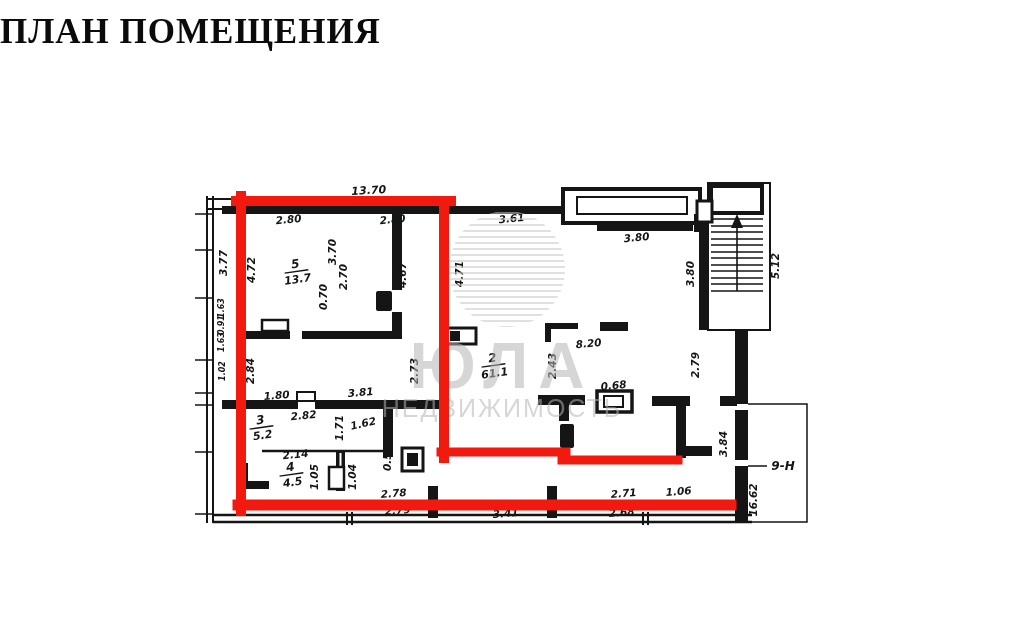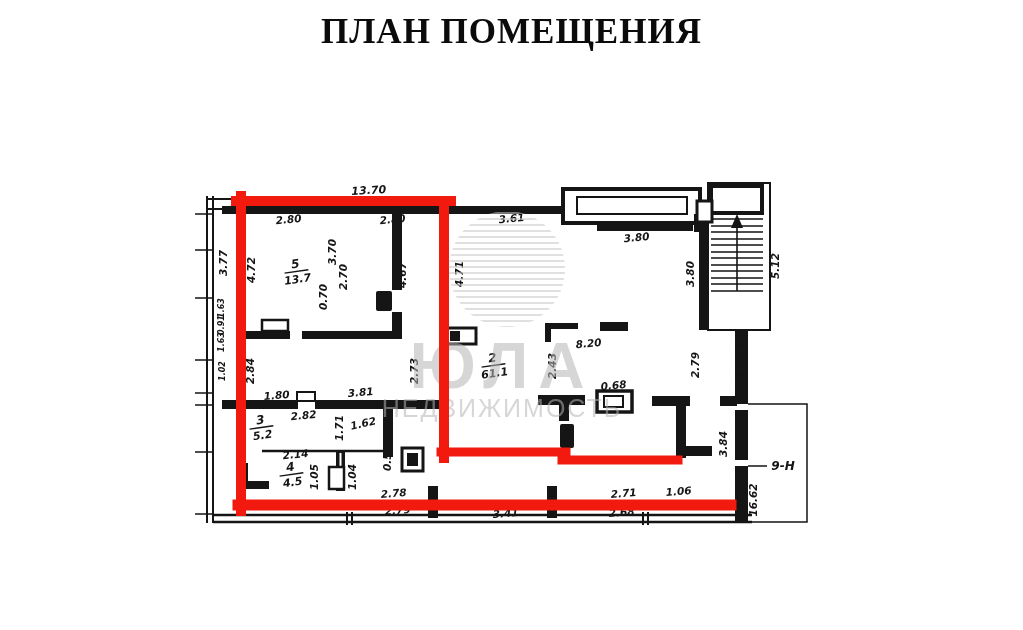--- a/index.html
+++ b/index.html
@@ -1,20 +1,20 @@
 <!DOCTYPE html>
 <html style="--highlight: #f2190f; --ink: #151515; --wm: #b5b5b5; --paper: #ffffff;"><head>
 <meta charset="utf-8">
 <style>
   :root{ --highlight:#f2190f; --ink:#151515; --wm:#b5b5b5; --paper:#ffffff; }
   html,body{margin:0;padding:0;}
   body{background:#e9e9e9;}
   .page{position:relative;width:1023px;height:630px;background:var(--paper);overflow:hidden;
         font-family:"Liberation Sans",sans-serif;}
-  .title{position:absolute;top:12px;left:0;width:100%;text-align:center;
+  .title{position:absolute;top:12px;left:0;width:100%;
          font-family:"Liberation Serif",serif;font-weight:bold;font-size:35px;
          letter-spacing:1px;color:#0b0b0b;z-index:5;}
   svg{position:absolute;top:0;left:0;}
   .dim{font-family:"DejaVu Sans",sans-serif;font-style:italic;font-weight:bold;fill:var(--ink);}
   .wm-main{font-family:"Liberation Sans",sans-serif;font-weight:600;font-size:64px;
            letter-spacing:10px;fill:var(--wm);}
   .wm-sub{font-family:"Liberation Sans",sans-serif;font-weight:500;font-size:25px;
           letter-spacing:2px;fill:var(--wm);}
   .wall{fill:var(--ink);}
   .wline{stroke:var(--ink);fill:none;}

